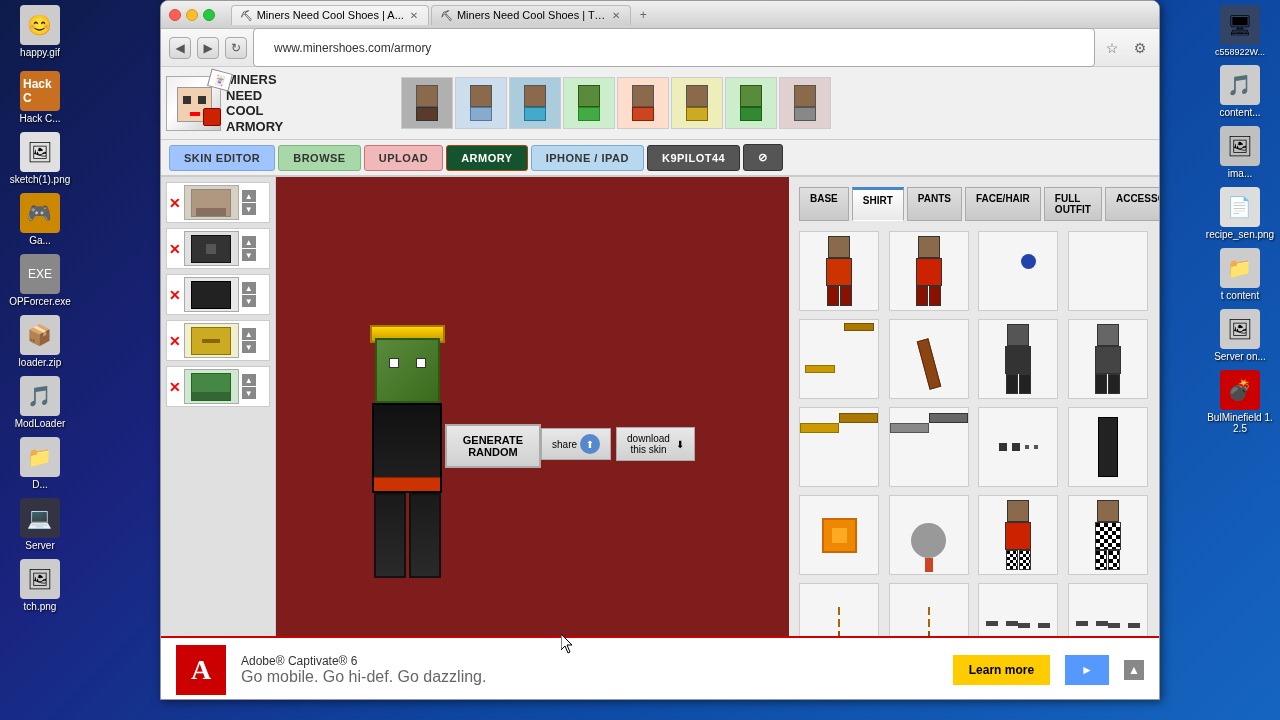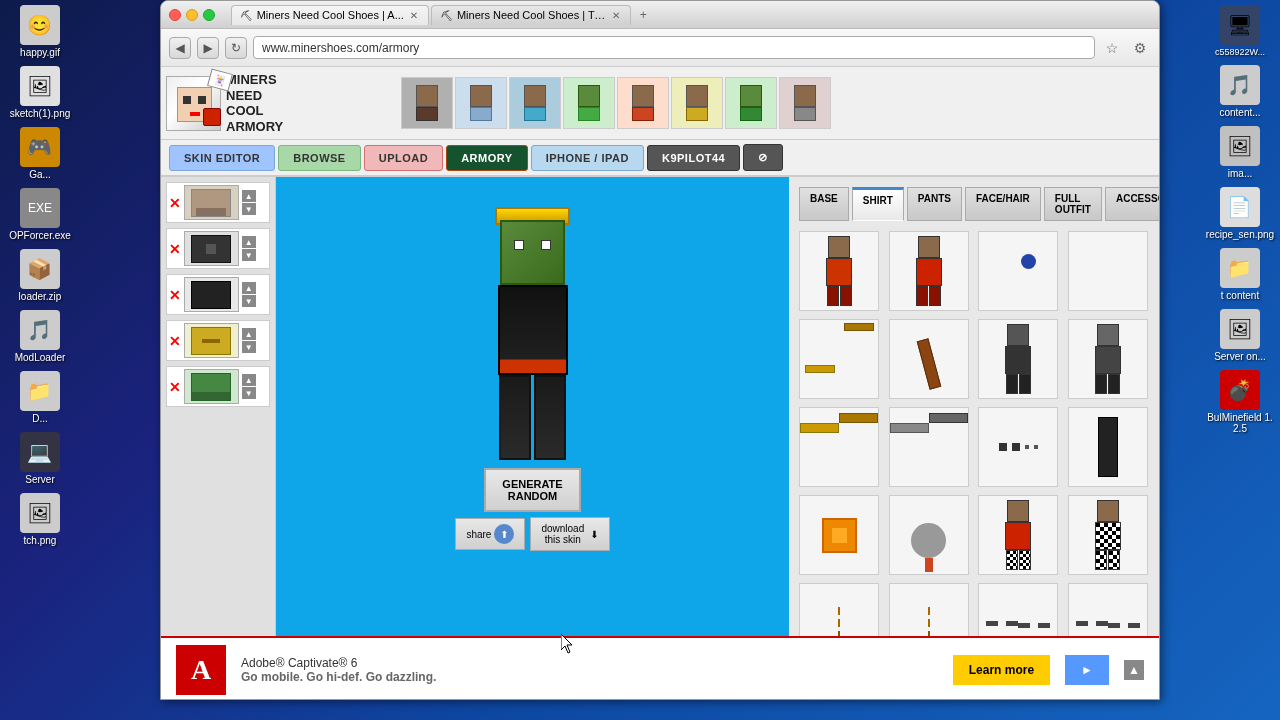--- a/index.html
+++ b/index.html
@@ -173,24 +173,24 @@
       display: flex;
       align-items: center;
       justify-content: center;
       cursor: pointer;
       font-size: 12px;
       color: #555;
     }
 
     .address-bar {
       flex: 1;
-      height: 23px;
+      height: 39px;
       border: 1px solid #aaa;
       border-radius: 4px;
-      padding: 0 8px;
+      padding: 0 20px;
       font-size: 12px;
       background: white;
       color: #333;
     }
 
     .nav-icon {
       width: 22px;
       height: 22px;
       display: flex;
       align-items: center;
@@ -289,25 +289,24 @@
       align-items: center;
       justify-content: center;
       cursor: pointer;
       font-size: 8px;
       color: white;
     }
 
     
     .skin-viewer {
       flex: 1;
-      background: #0ea5e9;
-      display: flex;
-      flex-direction: column;
-      align-items: center;
-      justify-content: flex-start;
+      background: #7f1d1d;
+      display: flex;
+      align-items: center;
+      justify-content: center;
       padding: 10px;
       position: relative;
     }
 
     .generate-btn {
       background: linear-gradient(to bottom, #e8e8e8, #d0d0d0);
       border: 2px solid #aaa;
       padding: 8px 16px;
       font-size: 11px;
       font-weight: bold;
@@ -428,23 +427,22 @@
       flex: 1;
     }
 
     .ad-title {
       font-size: 18px;
       font-weight: bold;
       color: #333;
     }
 
     .ad-subtitle {
-      font-size: 12px;
+      font-size: 16px;
       color: #666;
-      font-weight: bold;
     }
 
     .ad-product {
       font-size: 12px;
       color: #333;
     }
 
     .ad-close {
       width: 20px;
       height: 20px;
@@ -574,20 +572,24 @@
   </style>
 </head>
 <body>
 
 <div class="desktop">
 
   <div class="desktop-icons-left">
     <div class="desktop-icon">
       <div class="icon-img">😊</div>
       <div class="icon-label">happy.gif</div>
+    </div>
+    <div class="desktop-icon" style="margin-top:5px">
+      <div class="icon-img" style="background:#c87020; font-size:12px; color:white; font-weight:bold; padding:3px;">Hack C</div>
+      <div class="icon-label">Hack C...</div>
     </div>
     <div class="desktop-icon">
       <div class="icon-img" style="background:#e0e0e0;">🖼</div>
       <div class="icon-label">sketch(1).png</div>
     </div>
     <div class="desktop-icon">
       <div class="icon-img" style="background:#cc8800;">🎮</div>
       <div class="icon-label">Ga...</div>
     </div>
     <div class="desktop-icon">

